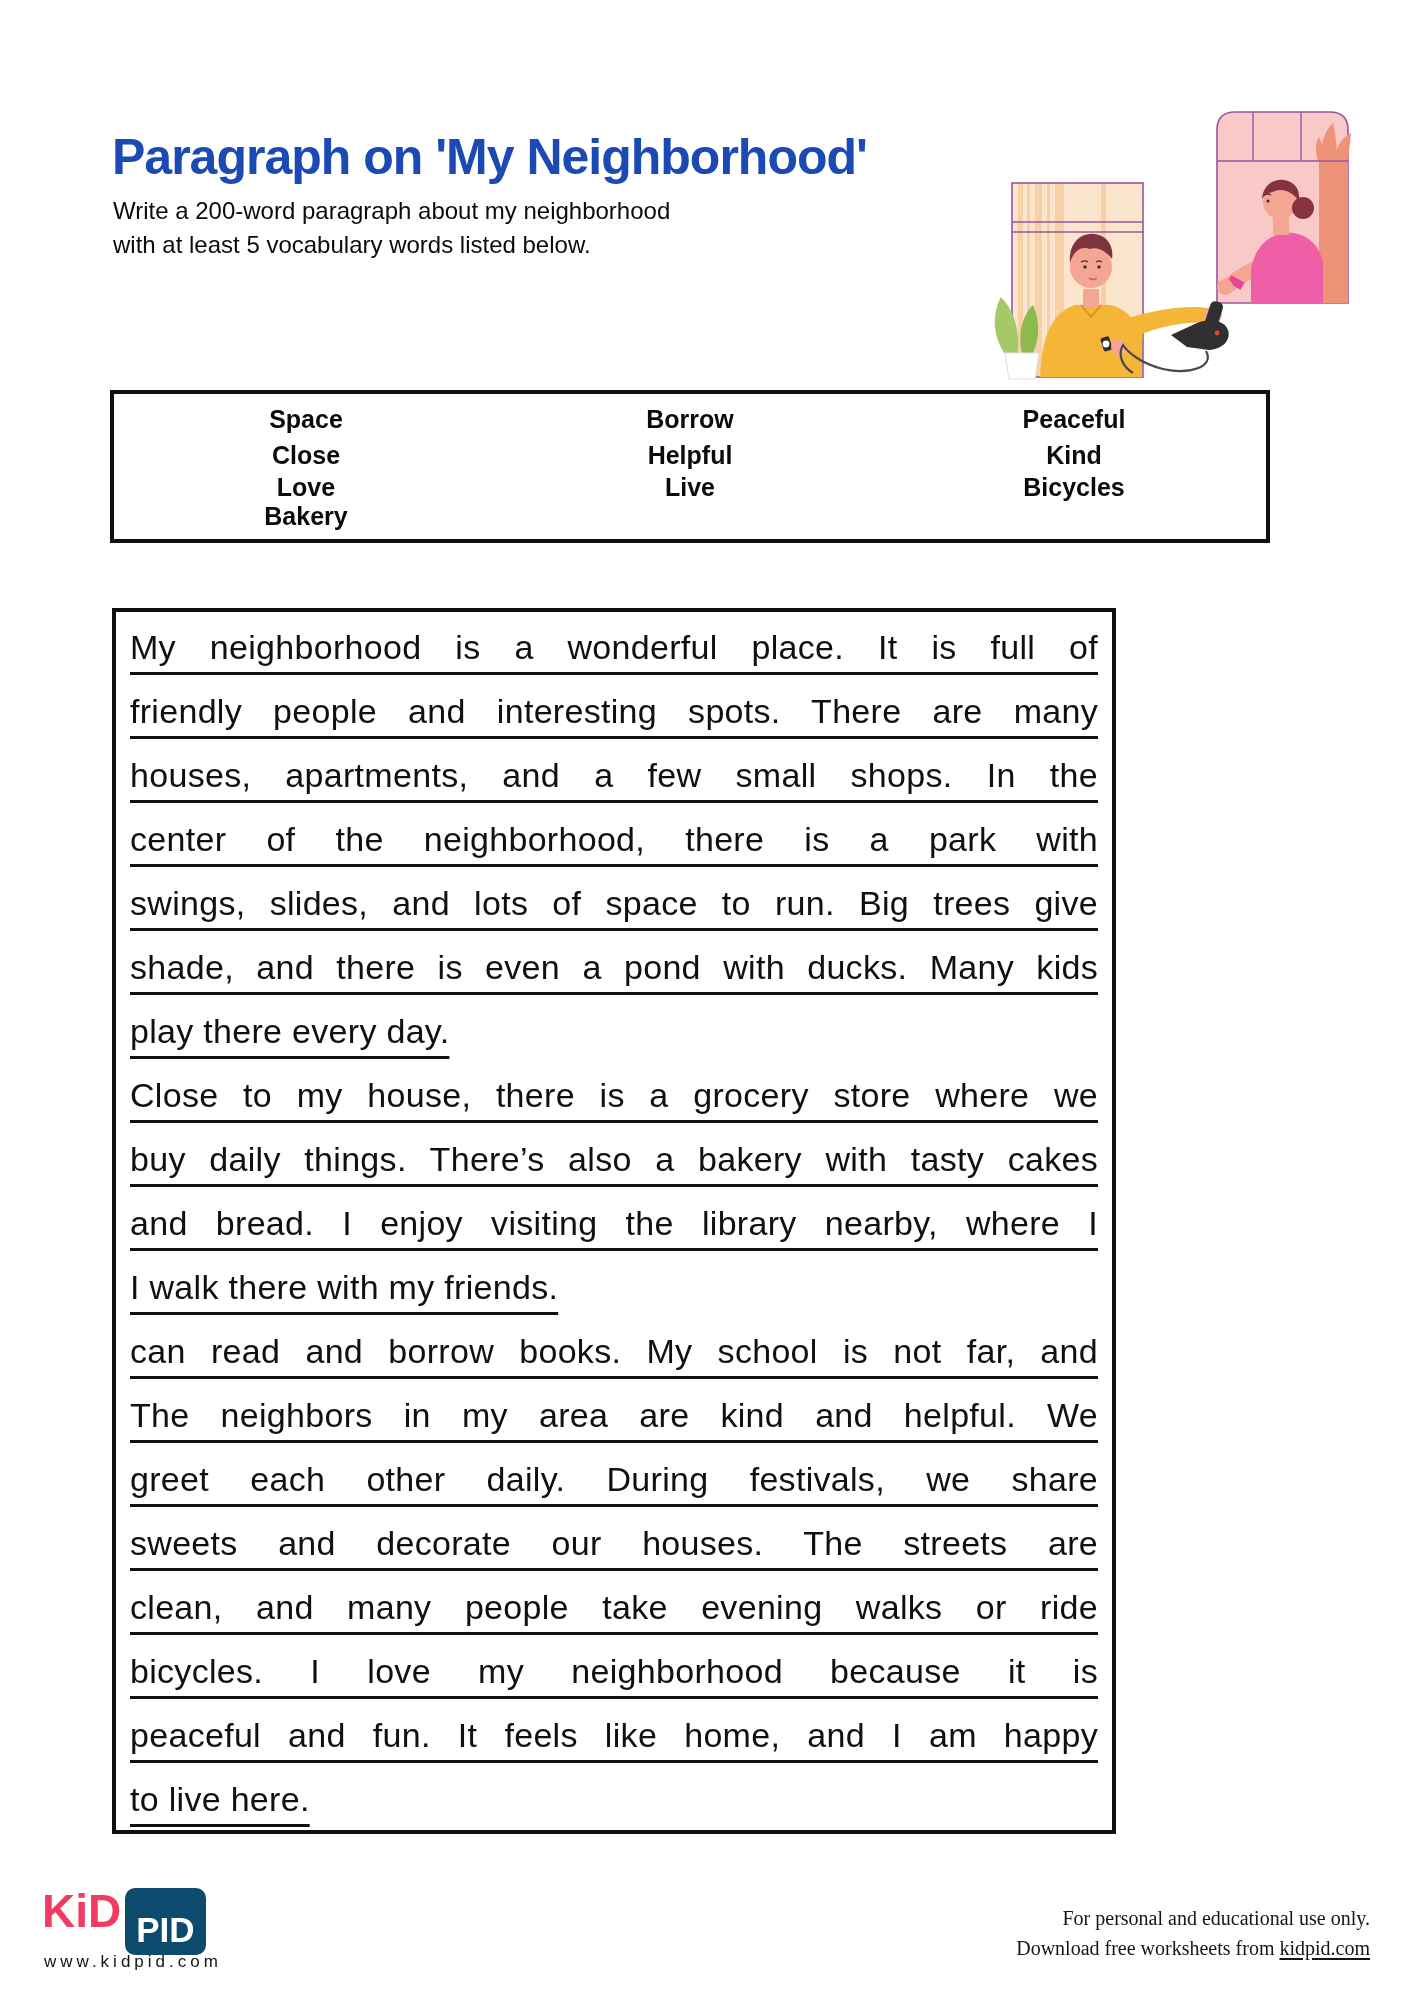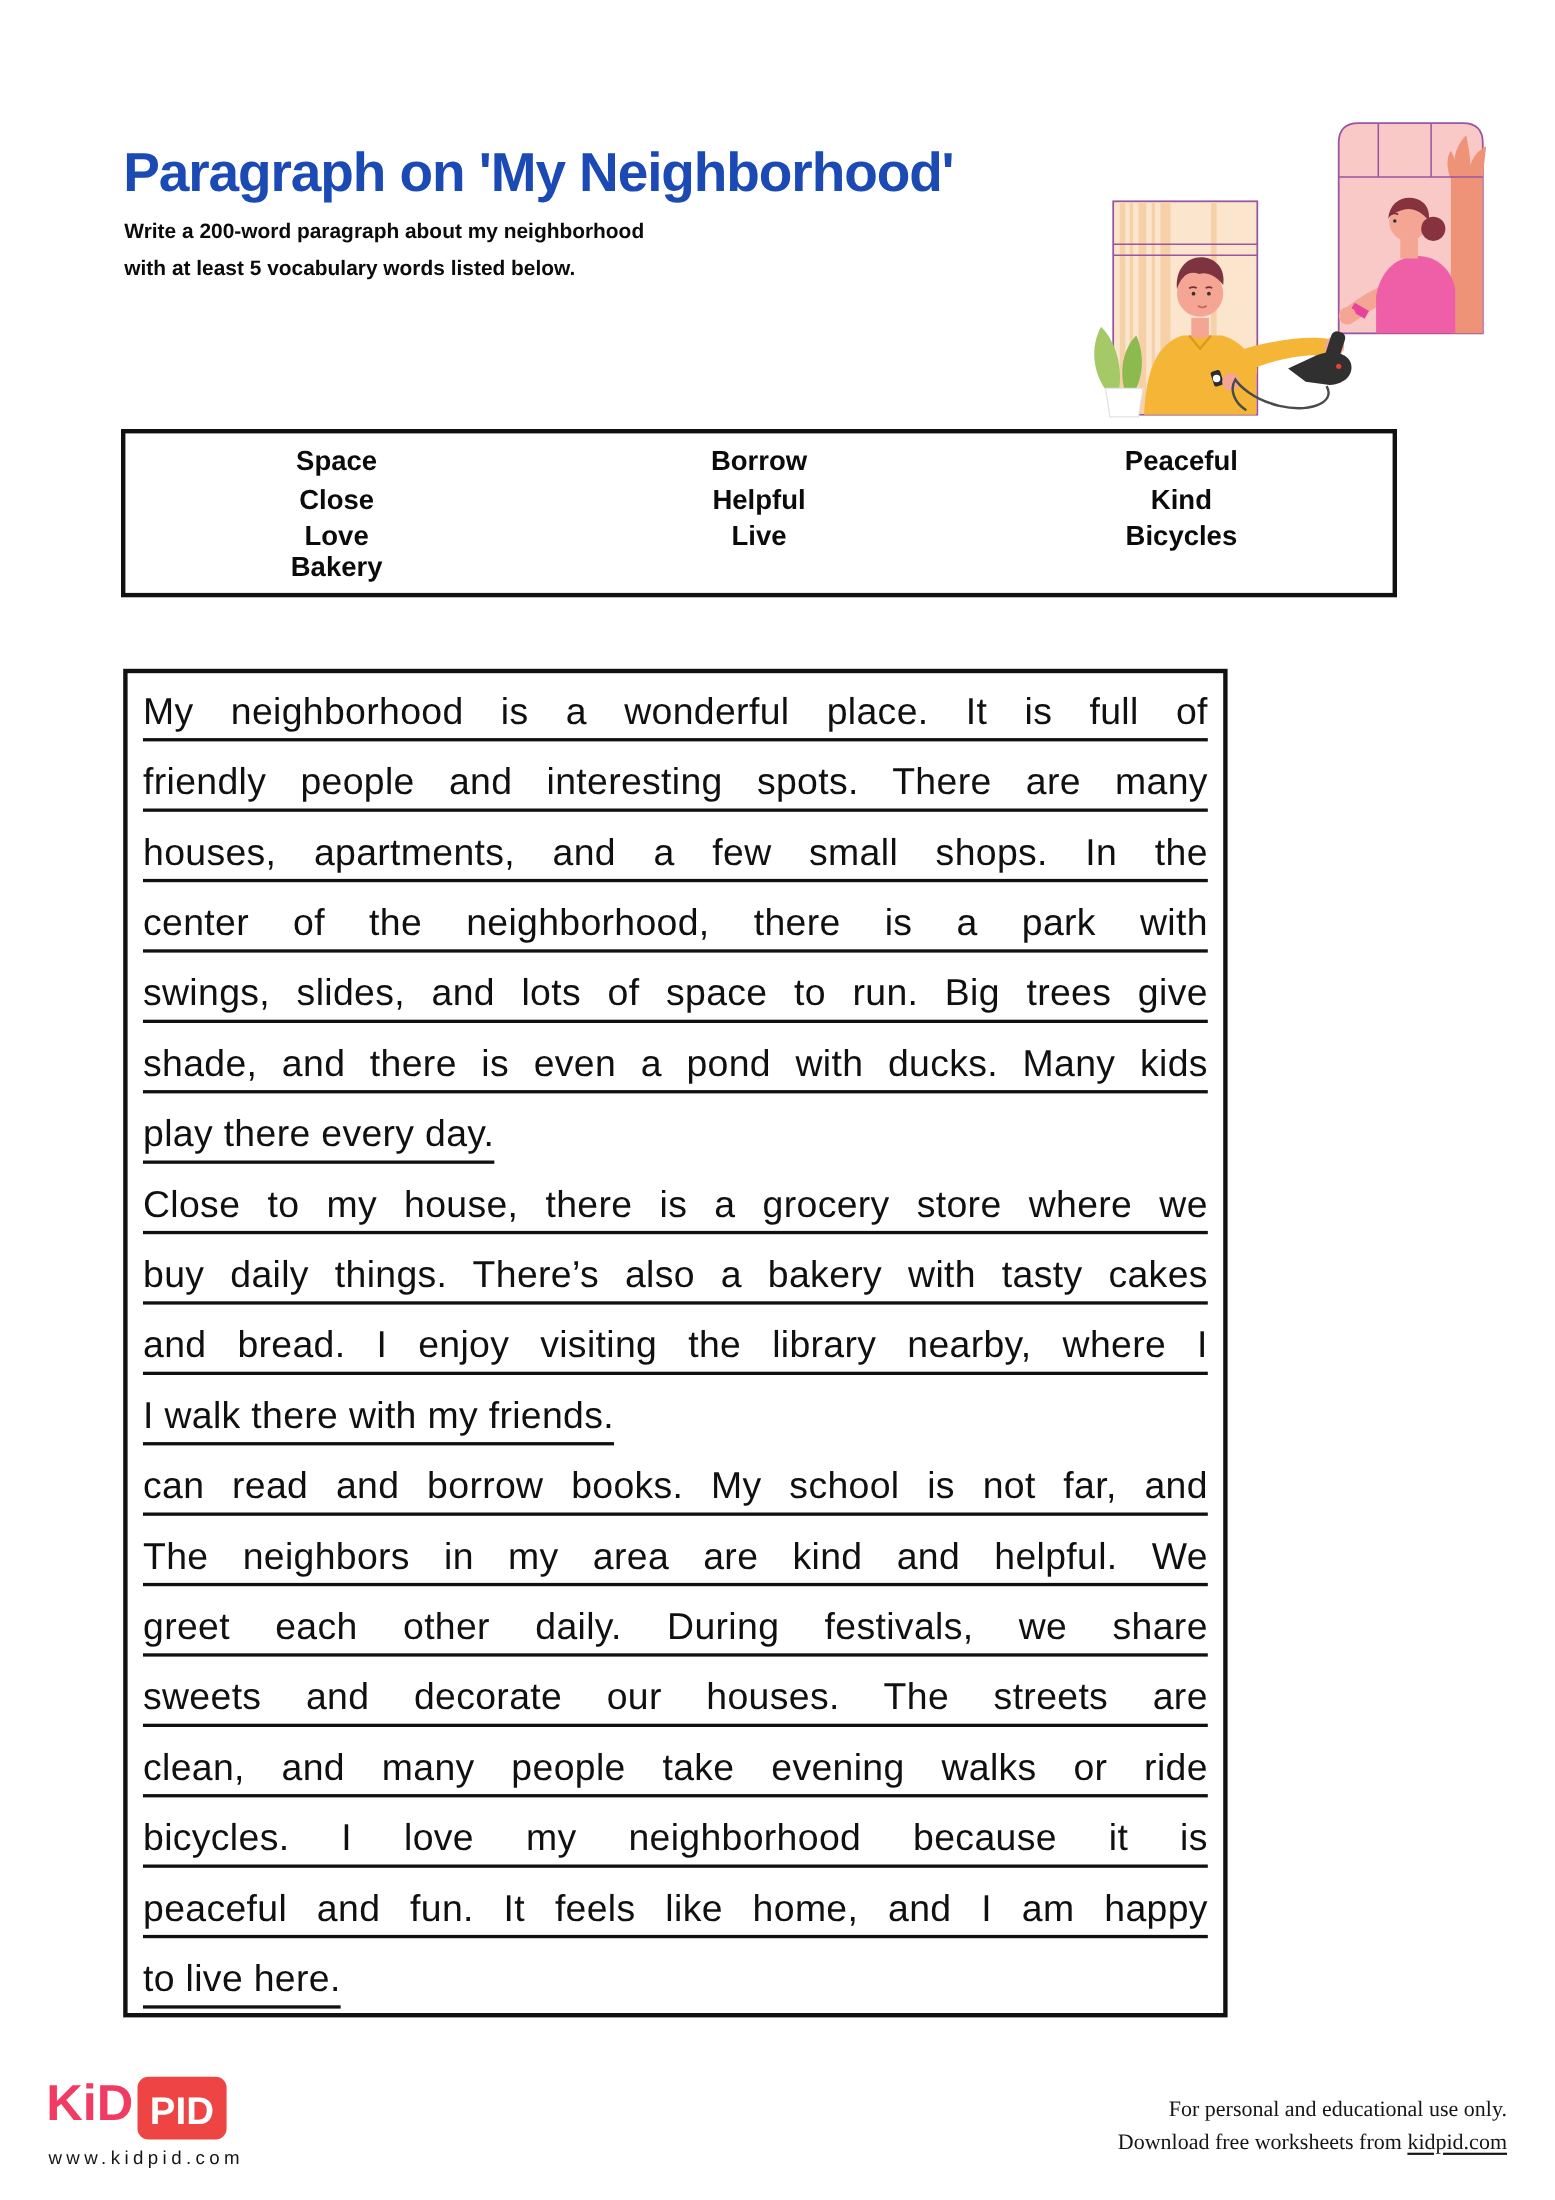--- a/index.html
+++ b/index.html
@@ -8,21 +8,21 @@
     font-family:"Liberation Sans",sans-serif;color:#0d0d0d;overflow:hidden;
   }
   
   .title{
     position:absolute;left:112px;top:128px;
     font-size:50px;font-weight:800;letter-spacing:-1px;
     color:#1b4ab5;white-space:nowrap;
   }
   .subtitle{
     position:absolute;left:113px;top:194px;
-    font-size:19px;font-weight:700;line-height:34px;color:#0b0b0b;
+    font-size:24px;font-weight:400;line-height:34px;color:#0b0b0b;
   }
   
   .illus{position:absolute;left:985px;top:95px;width:375px;height:290px;}
   
   .vocab{
     position:absolute;left:110px;top:390px;width:1160px;height:153px;
     border:4px solid #111;box-sizing:border-box;
     display:grid;grid-template-columns:repeat(3,1fr);grid-template-rows:1fr 1fr;
     align-items:center;justify-items:center;padding:8px 0;
   }
@@ -39,22 +39,22 @@
     text-decoration:underline;text-decoration-thickness:3px;text-underline-offset:13px;
     white-space:normal;
   }
   .essay-line.end{text-align:left;text-align-last:left;}
   
   .logo{position:absolute;left:42px;top:1888px;display:flex;align-items:flex-start;}
   .logo .kid{
     font-size:46px;font-weight:800;letter-spacing:0px;color:#f23b63;line-height:1;
   }
   .logo .pid{
-    margin-left:4px;background:#ef4444;color:#ffffff;border-radius:10px;
-    font-size:35px;font-weight:800;line-height:1;padding:14px 11px 8px 11px;
+    margin-left:4px;background:#0c4a6e;color:#ffffff;border-radius:10px;
+    font-size:35px;font-weight:800;line-height:1;padding:24px 11px 8px 11px;
   }
   .site-url{
     position:absolute;left:44px;top:1952px;font-size:17px;letter-spacing:4px;color:#141414;text-align:center;
   }
   .notice{
     position:absolute;right:44px;top:1903px;text-align:right;
     font-family:"Liberation Serif",serif;font-size:20px;line-height:30px;color:#151515;
   }
   .notice a,.notice .link{color:#151515;text-decoration:underline;text-underline-offset:3px;cursor:pointer;}
 </style>

